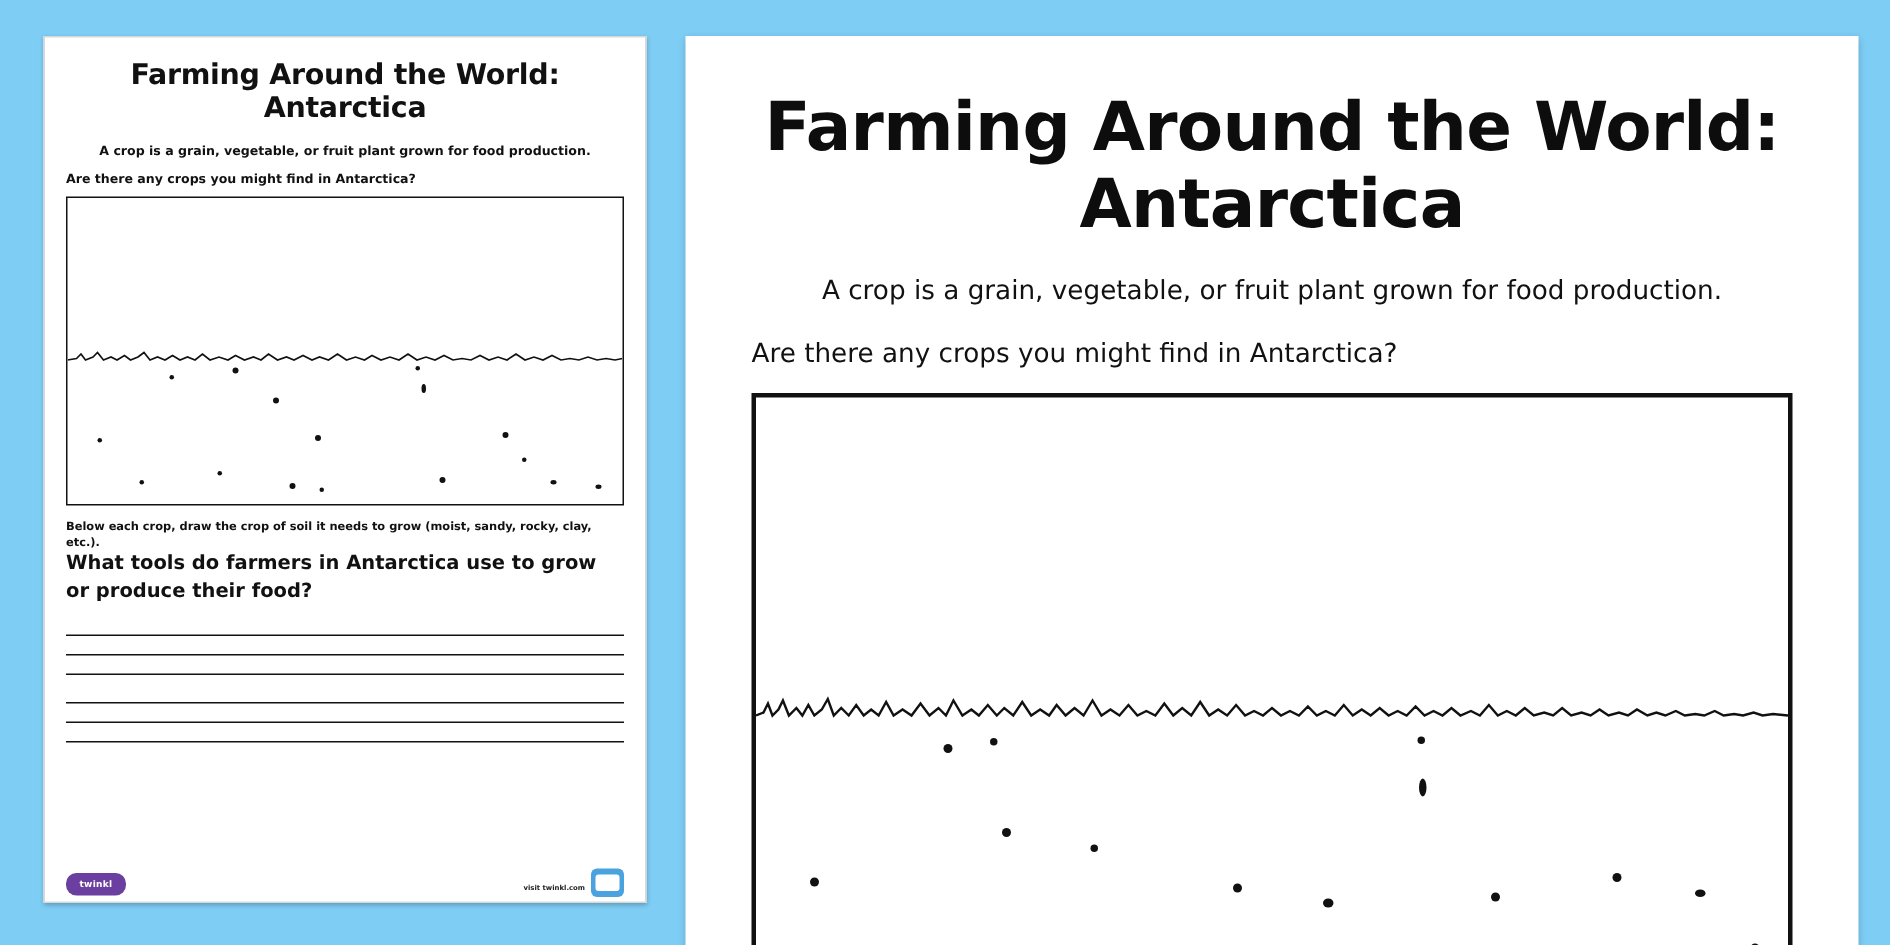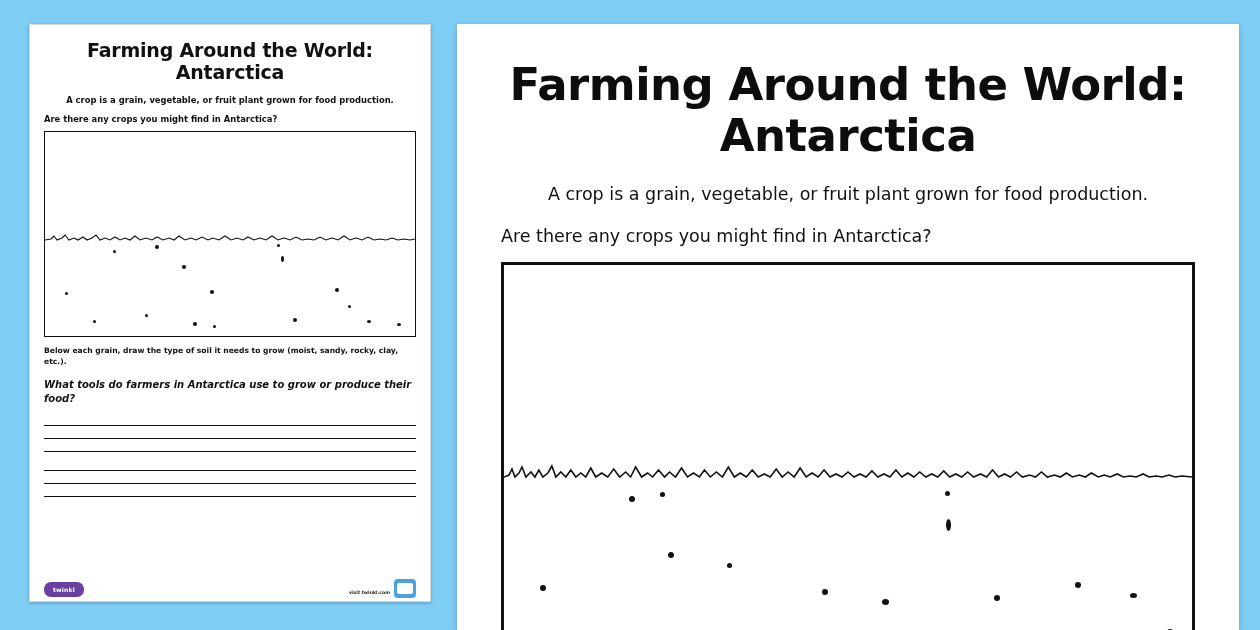--- a/index.html
+++ b/index.html
@@ -65,26 +65,25 @@
     background: #fff;
   }
   .thumb-instr {
     font-size: 7.6px;
     font-weight: bold;
     color: #111;
     margin-top: 8px;
     line-height: 1.45;
   }
   .thumb-q2 {
-    font-size: 10px;
-    font-weight: bold;
-    color: #111;
-    margin-top: 11px;
+    font-size: 13px;
+    font-weight: bold;
+    color: #111;
+    margin-top: 0;
     line-height: 1.45;
-    font-style: italic;
   }
   .thumb-lines {
     margin-top: 6px;
   }
   .thumb-lines .ln {
     border-bottom: 1px solid #111;
     height: 12px;
   }
   .thumb-q3 {
     font-size: 7.6px;
@@ -229,21 +228,21 @@
       <div class="speck" style="left:148px; top:190px; width:4px; height:4px;"></div>
       <div class="speck" style="left:165px; top:158px; width:4px; height:4px;"></div>
       <div class="speck" style="left:168px; top:193px; width:3px; height:3px;"></div>
       <div class="speck" style="left:248px; top:186px; width:4px; height:4px;"></div>
       <div class="speck" style="left:290px; top:156px; width:4px; height:4px;"></div>
       <div class="speck" style="left:303px; top:173px; width:3px; height:3px;"></div>
       <div class="speck" style="left:322px; top:188px; width:4px; height:3px;"></div>
       <div class="speck" style="left:352px; top:191px; width:4px; height:3px;"></div>
     </div>
 
-    <div class="thumb-instr">Below each grain, draw the type of soil it needs to grow (moist, sandy, rocky, clay, etc.).</div>
+    <div class="thumb-instr">Below each crop, draw the crop of soil it needs to grow (moist, sandy, rocky, clay, etc.).</div>
 
     <div class="thumb-q2">What tools do farmers in Antarctica use to grow or produce their food?</div>
 
     <div class="thumb-lines">
       <div class="ln"></div>
       <div class="ln"></div>
       <div class="ln"></div>
     </div>
 
 

